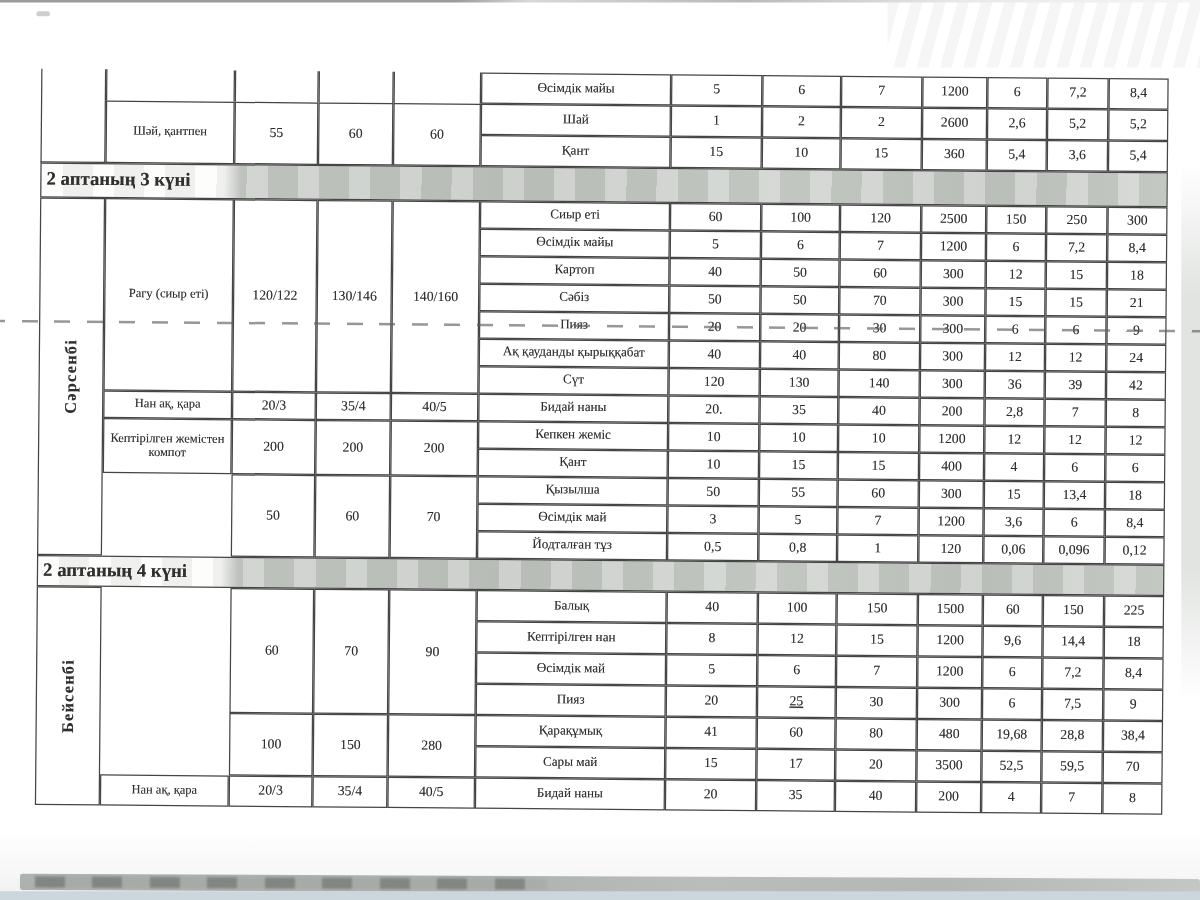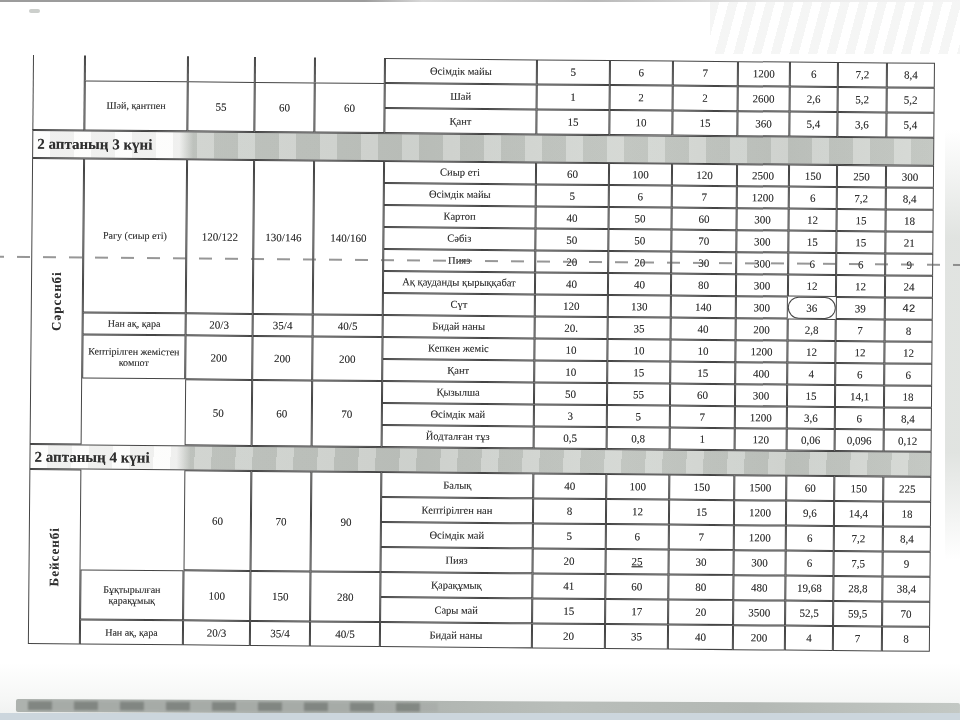--- a/index.html
+++ b/index.html
@@ -324,27 +324,27 @@
       </div>
       <div class="cell num" style="grid-area: 11 / 8 / span 1 / span 1;">
         <span>130</span>
       </div>
       <div class="cell num" style="grid-area: 11 / 9 / span 1 / span 1;">
         <span>140</span>
       </div>
       <div class="cell num" style="grid-area: 11 / 10 / span 1 / span 1;">
         <span>300</span>
       </div>
-      <div class="cell num" style="grid-area: 11 / 11 / span 1 / span 1; border-radius: 11px;">
+      <div class="cell num" style="grid-area: 11 / 11 / span 1 / span 1;">
         <span>36</span>
       </div>
       <div class="cell num" style="grid-area: 11 / 12 / span 1 / span 1;">
         <span>39</span>
       </div>
-      <div class="cell num" style="grid-area: 11 / 13 / span 1 / span 1; font-family: Liberation Mono, monospace;">
+      <div class="cell num" style="grid-area: 11 / 13 / span 1 / span 1;">
         <span>42</span>
       </div>
       <div class="cell dish" style="grid-area: 12 / 2 / span 1 / span 1;">
         <span>Нан ақ, қара</span>
       </div>
       <div class="cell num" style="grid-area: 12 / 3 / span 1 / span 1;">
         <span>20/3</span>
       </div>
       <div class="cell num" style="grid-area: 12 / 4 / span 1 / span 1;">
         <span>35/4</span>
@@ -457,21 +457,21 @@
       <div class="cell num" style="grid-area: 15 / 9 / span 1 / span 1;">
         <span>60</span>
       </div>
       <div class="cell num" style="grid-area: 15 / 10 / span 1 / span 1;">
         <span>300</span>
       </div>
       <div class="cell num" style="grid-area: 15 / 11 / span 1 / span 1;">
         <span>15</span>
       </div>
       <div class="cell num" style="grid-area: 15 / 12 / span 1 / span 1;">
-        <span>14,1</span>
+        <span>13,4</span>
       </div>
       <div class="cell num" style="grid-area: 15 / 13 / span 1 / span 1;">
         <span>18</span>
       </div>
       <div class="cell ing" style="grid-area: 16 / 6 / span 1 / span 1;">
         <span>Өсімдік май</span>
       </div>
       <div class="cell num" style="grid-area: 16 / 7 / span 1 / span 1;">
         <span>3</span>
       </div>
@@ -620,23 +620,20 @@
         <span>300</span>
       </div>
       <div class="cell num" style="grid-area: 22 / 11 / span 1 / span 1;">
         <span>6</span>
       </div>
       <div class="cell num" style="grid-area: 22 / 12 / span 1 / span 1;">
         <span>7,5</span>
       </div>
       <div class="cell num" style="grid-area: 22 / 13 / span 1 / span 1;">
         <span>9</span>
-      </div>
-      <div class="cell dish" style="grid-area: 23 / 2 / span 2 / span 1;">
-        <span>Бұқтырылған қарақұмық</span>
       </div>
       <div class="cell num" style="grid-area: 23 / 3 / span 2 / span 1;">
         <span>100</span>
       </div>
       <div class="cell num" style="grid-area: 23 / 4 / span 2 / span 1;">
         <span>150</span>
       </div>
       <div class="cell num" style="grid-area: 23 / 5 / span 2 / span 1;">
         <span>280</span>
       </div>

